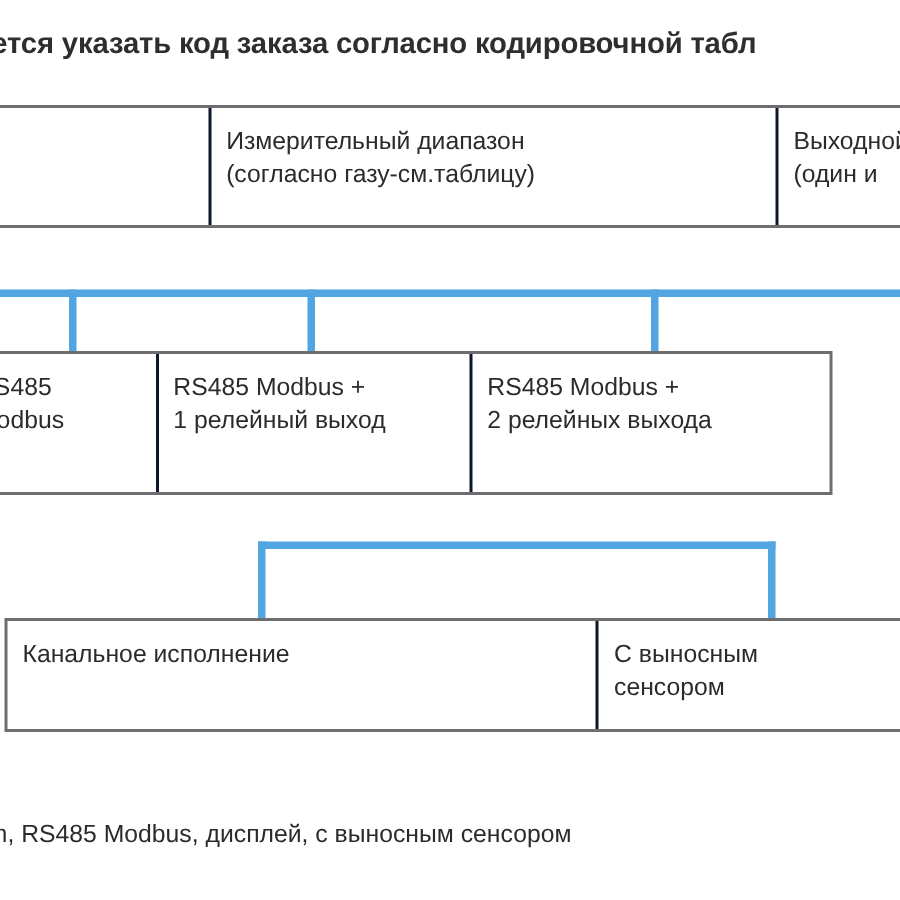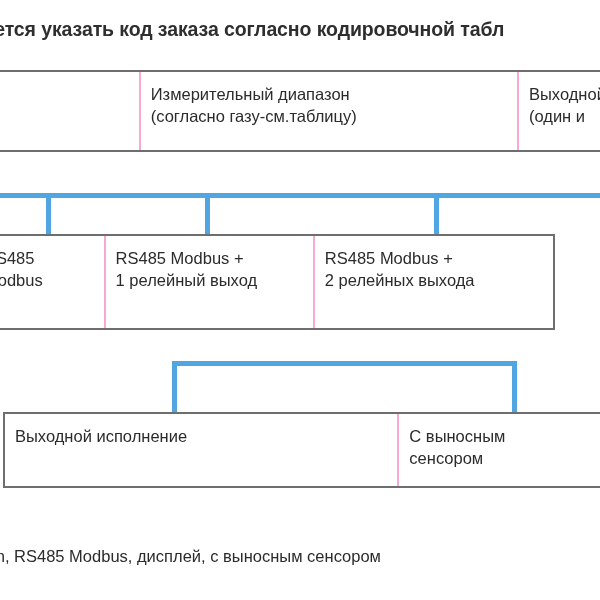--- a/index.html
+++ b/index.html
@@ -46,21 +46,21 @@
     background: #ffffff;
     display: flex;
     align-items: stretch;
   }
   .cell {
     box-sizing: border-box;
     padding: 12px 10px 0 10px;
     font-size: 16.5px;
     line-height: 1.32;
     color: #2b2b2b;
-    border-right: 2px solid #f9a8d4;
+    border-right: 2px solid #0f172a;
     overflow: hidden;
     white-space: pre-line;
   }
   .cell:last-child { border-right: none; }
 
   
   #row1 {
     left: -132px;
     top: 70px;
     width: 866px;
@@ -173,20 +173,20 @@
   </div>
 
 
   <div class="conn" id="connB">
     <div class="hbar"></div>
     <div class="vbar v1"></div>
     <div class="vbar v2"></div>
   </div>
 
   <div class="boxrow" id="row3">
-    <div class="cell c1">Выходной исполнение</div>
+    <div class="cell c1">Канальное исполнение</div>
     <div class="cell c2">С выносным
 сенсором</div>
   </div>
 
   <div class="bottom-note">om, RS485 Modbus, дисплей, с выносным сенсором</div>
 
 </div>
 
 </body></html>

